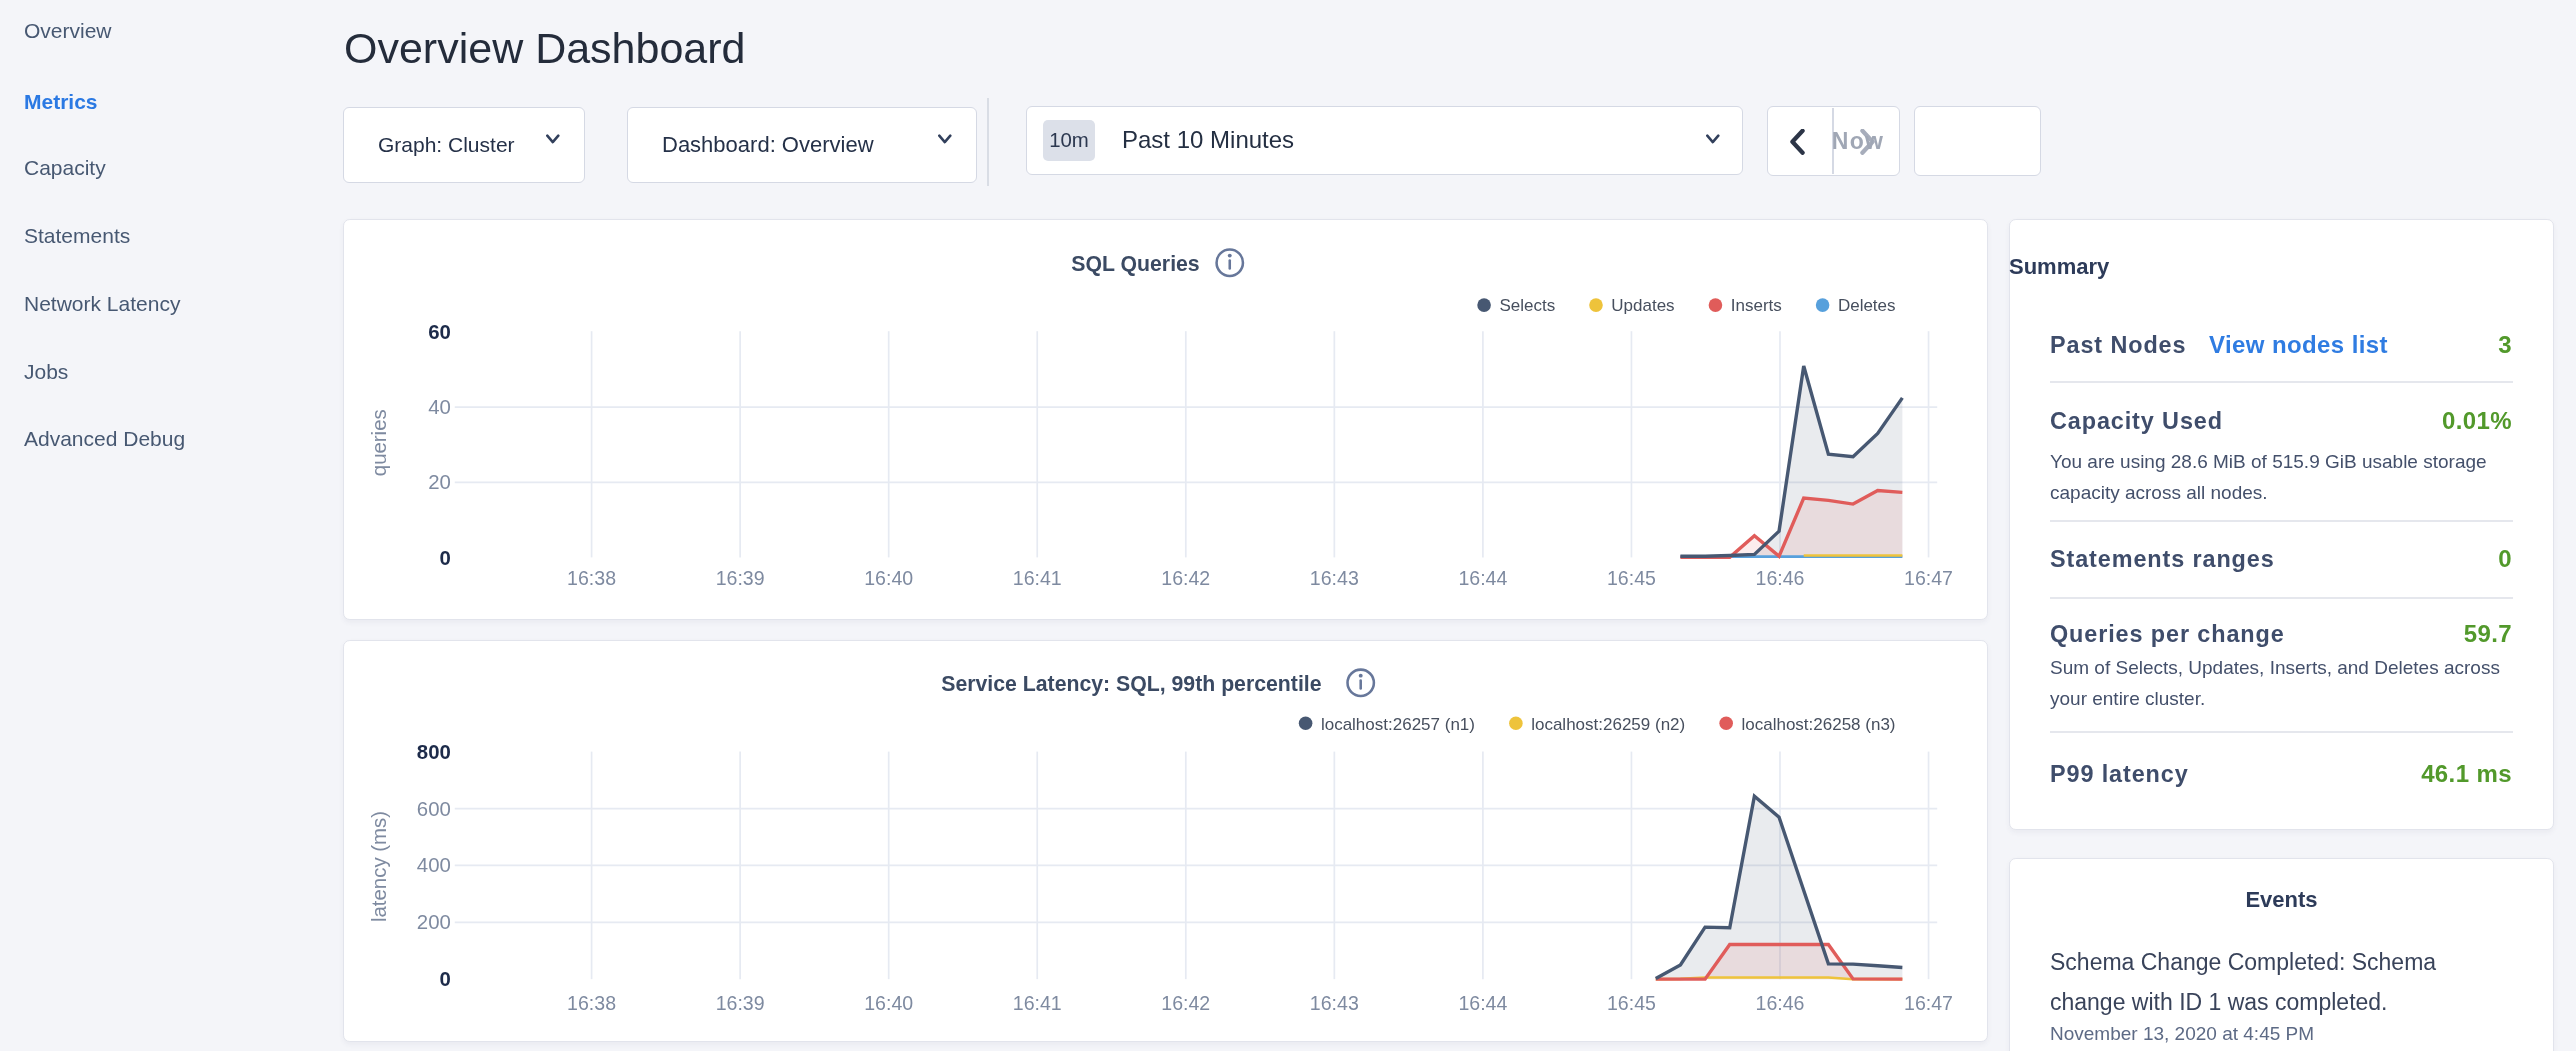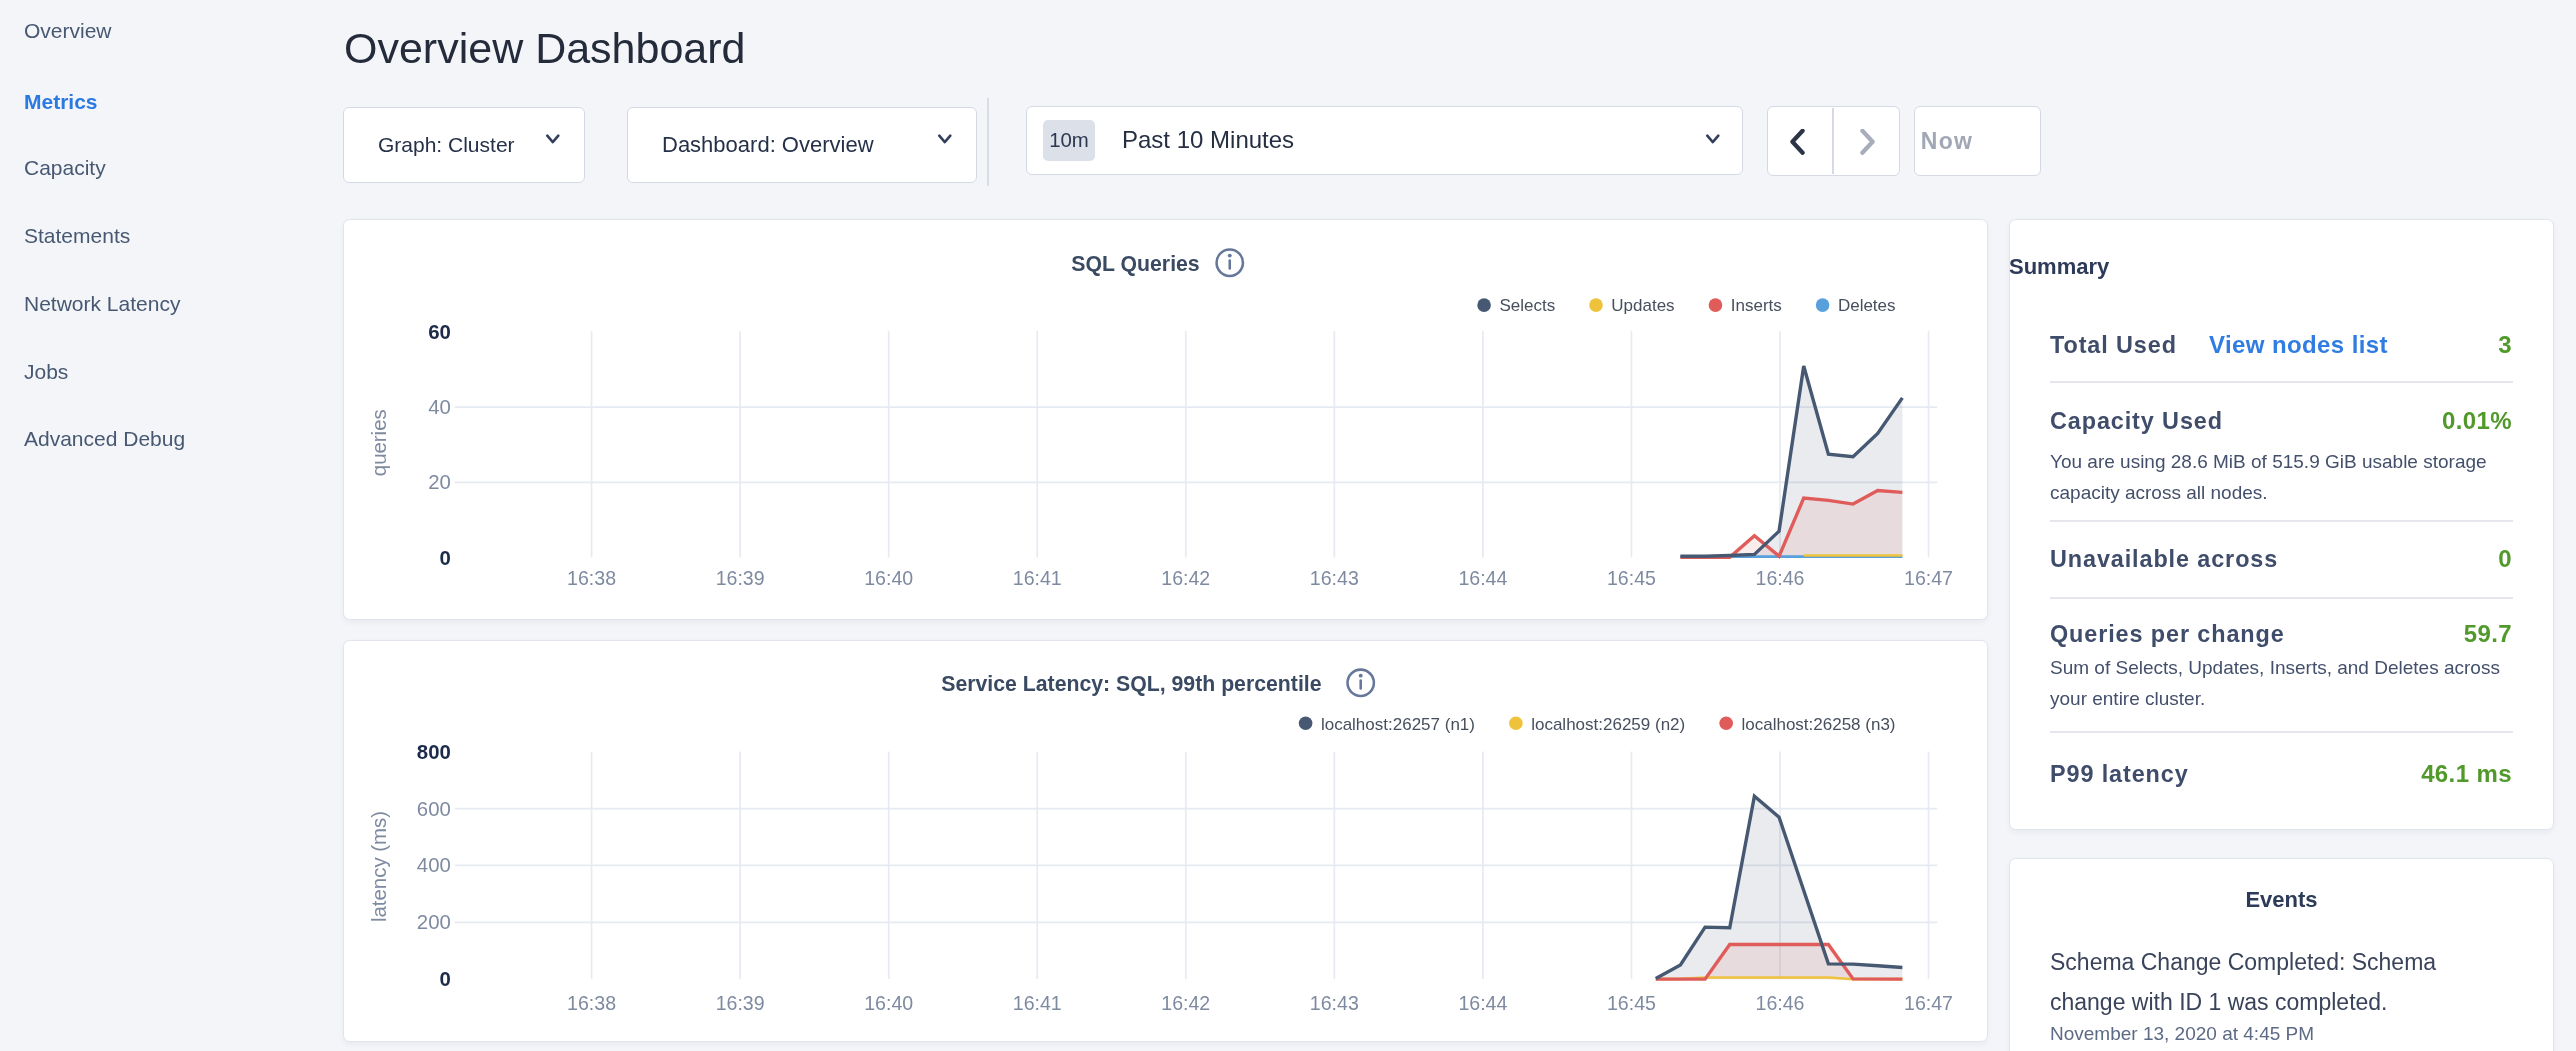--- a/index.html
+++ b/index.html
@@ -43,37 +43,37 @@
   </svg>
 <div class="ctrl" style="left:1767px;top:106px;width:133px;height:70px"></div>
 <div style="position:absolute;left:1832px;top:108px;width:1.7px;height:66px;background:#d5d9e4"></div>
 <svg style="position:absolute;left:1789px;top:129px;width:17px;height:25.5px" viewBox="0 0 20 30">
     <path d="M16 2 L4 15 L16 28" fill="none" stroke="#2c3547" stroke-width="5" stroke-linecap="round" stroke-linejoin="round"></path>
   </svg>
 <svg style="position:absolute;left:1859px;top:129px;width:17px;height:25.5px" viewBox="0 0 20 30">
     <path d="M4 2 L16 15 L4 28" fill="none" stroke="#a7adbb" stroke-width="5" stroke-linecap="round" stroke-linejoin="round"></path>
   </svg>
 <div class="ctrl" style="left:1914px;top:106px;width:127px;height:70px"></div>
-<div style="position:absolute;left:1890px;top:141px;width:114px;text-align:center;transform:translateY(-50%);font-size:23px;font-weight:bold;color:#a0a7b5;letter-spacing:1.3px">Now</div>
+<div style="position:absolute;left:1801px;top:141px;width:114px;text-align:center;transform:translateY(-50%);font-size:23px;font-weight:bold;color:#a0a7b5;letter-spacing:1.3px">Now</div>
 
 <div class="card" style="left:343px;top:219px;width:1645px;height:401px"></div>
 <div class="card" style="left:343px;top:640px;width:1645px;height:402px"></div>
 <div class="card" style="left:2009px;top:219px;width:545px;height:611px"></div>
 <div class="card" style="left:2009px;top:858px;width:545px;height:221px"></div>
 
 <div style="position:absolute;left:2009px;top:267px;width:545px;transform:translateY(-50%);font-size:22px;font-weight:bold;color:#2d3b59">Summary</div>
-<div class="sumlabel" style="top:345px">Total Used</div>
+<div class="sumlabel" style="top:345px">Past Nodes</div>
 <div style="position:absolute;left:2209px;top:345px;transform:translateY(-50%);font-size:24px;font-weight:bold;color:#2f7ce2;letter-spacing:0.4px">View nodes list</div>
 <div class="sumvalue" style="top:345px">3</div>
 <div class="sumdiv" style="top:381px"></div>
 <div class="sumlabel" style="top:421px">Capacity Used</div>
 <div class="sumvalue" style="top:421px">0.01%</div>
 <div class="sumpara" style="top:446px">You are using 28.6 MiB of 515.9 GiB usable storage<br>capacity across all nodes.</div>
 <div class="sumdiv" style="top:520px"></div>
-<div class="sumlabel" style="top:559px">Unavailable across</div>
+<div class="sumlabel" style="top:559px">Statements ranges</div>
 <div class="sumvalue" style="top:559px">0</div>
 <div class="sumdiv" style="top:597px"></div>
 <div class="sumlabel" style="top:634px">Queries per change</div>
 <div class="sumvalue" style="top:634px">59.7</div>
 <div class="sumpara" style="top:652px">Sum of Selects, Updates, Inserts, and Deletes across<br>your entire cluster.</div>
 <div class="sumdiv" style="top:731px"></div>
 <div class="sumlabel" style="top:774px">P99 latency</div>
 <div class="sumvalue" style="top:774px">46.1 ms</div>
 
 <div style="position:absolute;left:2009px;top:900px;width:545px;text-align:center;transform:translateY(-50%);font-size:22px;font-weight:bold;color:#2d3b59">Events</div>

